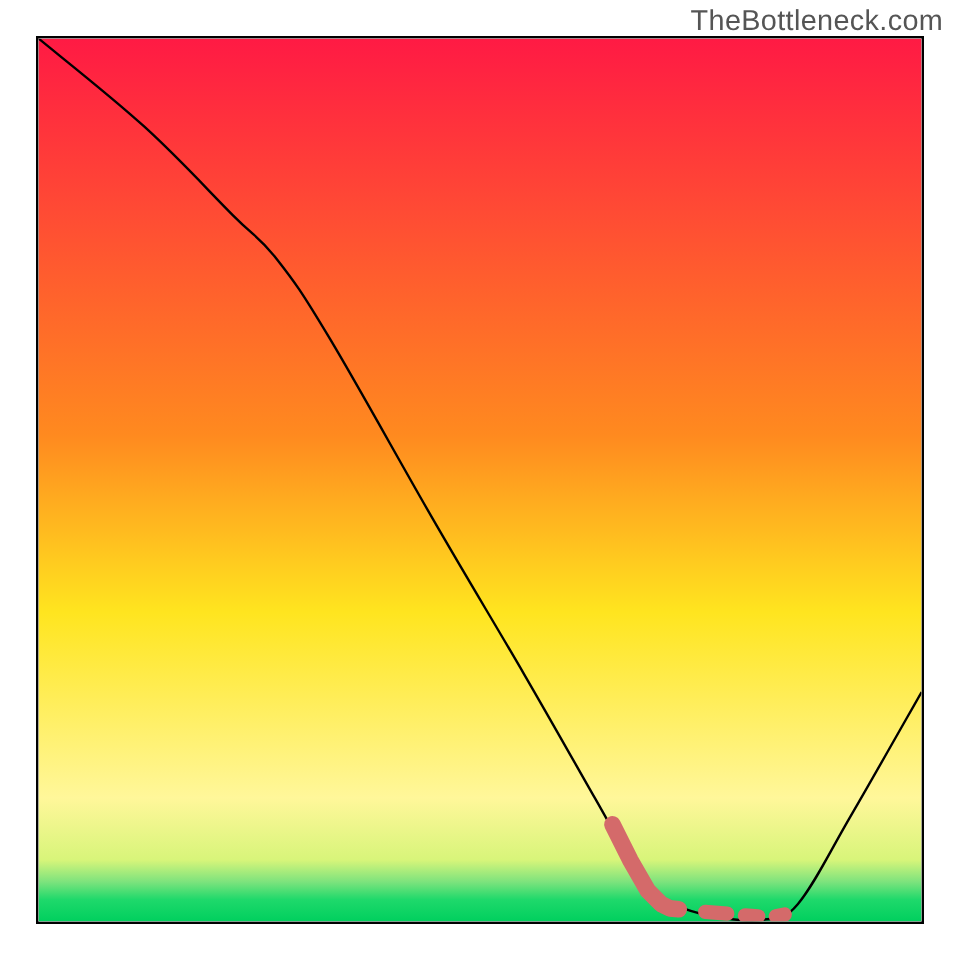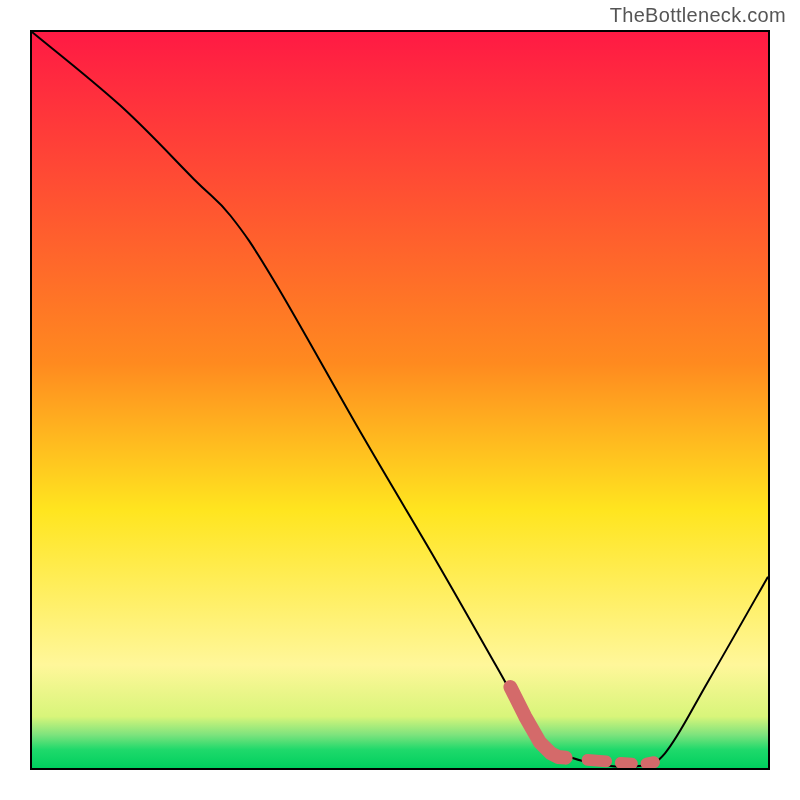--- a/index.html
+++ b/index.html
@@ -12,21 +12,21 @@
   }
   .chart-container {
     position: relative;
     width: 800px;
     height: 800px;
   }
   .watermark {
     position: absolute;
     top: 4px;
     right: 14px;
-    font-size: 20px;
+    font-size: 24px;
     font-weight: 500;
     color: #555;
     letter-spacing: 0.3px;
     z-index: 3;
   }
   .plot-box {
     position: absolute;
     left: 30px;
     top: 30px;
     width: 740px;

